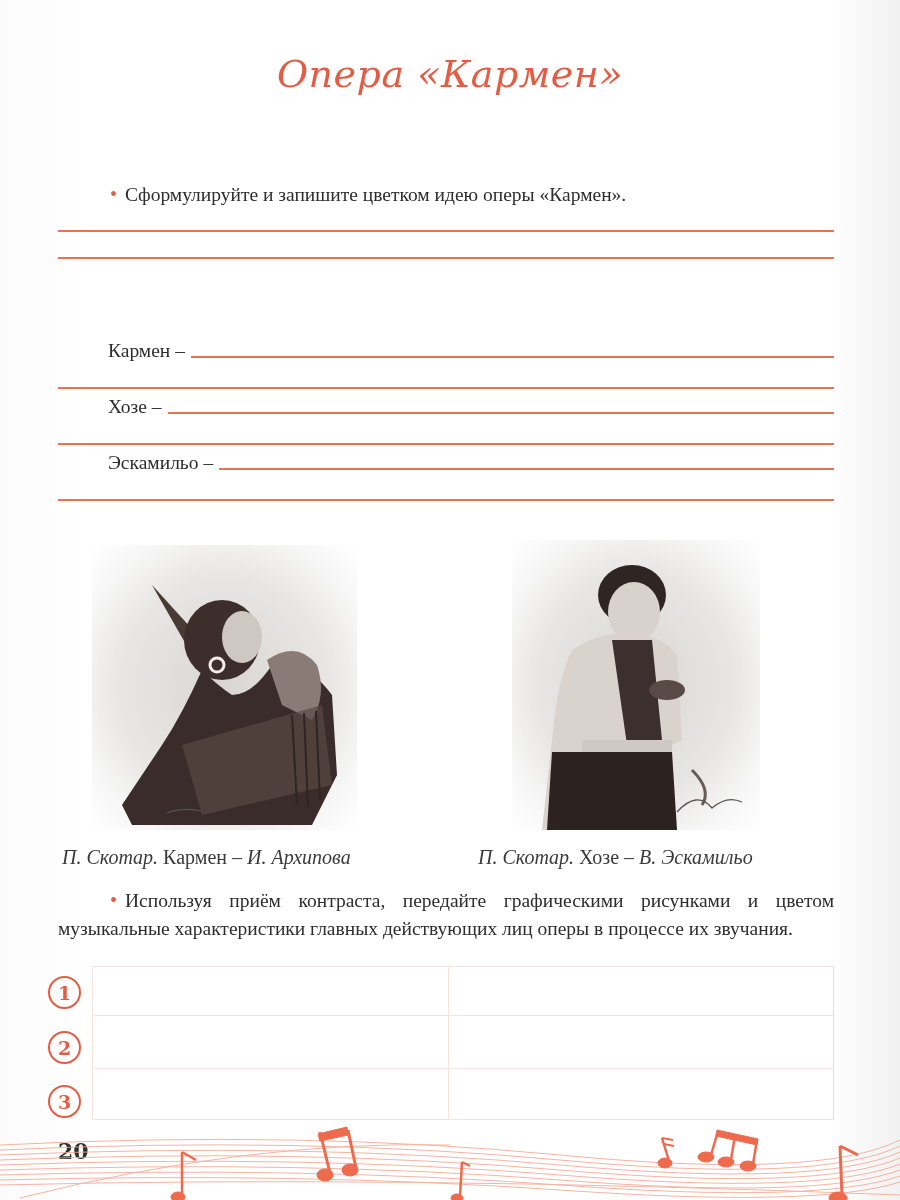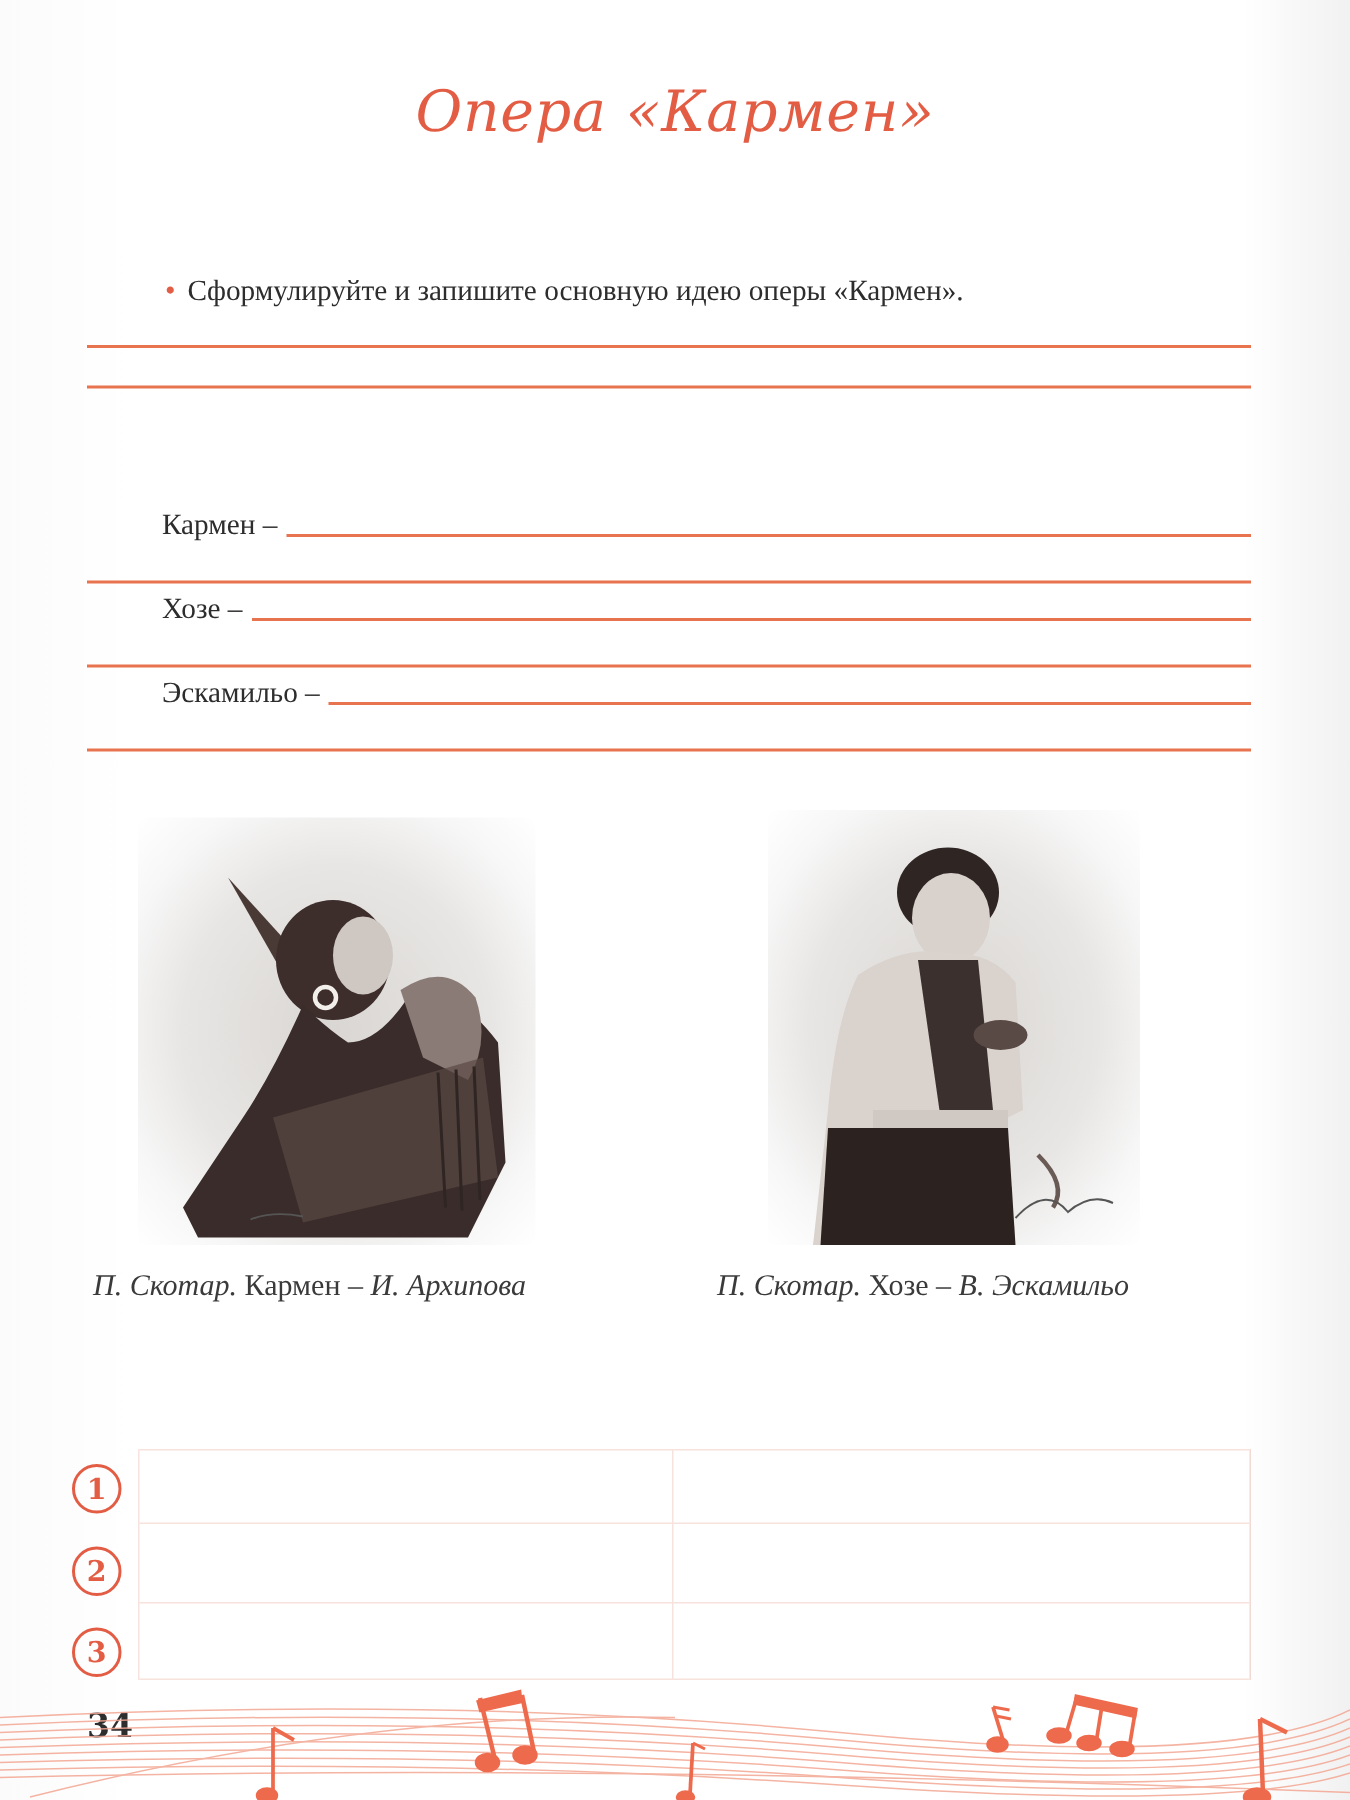--- a/index.html
+++ b/index.html
@@ -69,21 +69,21 @@
   </style>
 </head>
 <body>
 
 <div class="page">
 
   <div class="title">Опера «Кармен»</div>
 
 
   <p class="task" style="top:180px;">
-    <span class="bullet">•</span><span>Сформулируйте и запишите основную идею оперы «Кармен».</span>
+    <span class="bullet">•</span><span>Сформулируйте и запишите цветком идею оперы «Кармен».</span>
   </p>
 
   <div class="rule" style="top:230px;"></div>
   <div class="rule" style="top:257px;"></div>
 
 
   <div class="fill-row" style="top:340px;">
     <span class="lbl">Кармен –</span>
     <span class="line"></span>
   </div>
@@ -133,34 +133,37 @@
     <i>П. Скотар.</i>
     <span>Кармен –</span>
     <i>И. Архипова</i>
   </div>
   <div class="caption" style="left:478px; top:846px;">
     <i>П. Скотар.</i>
     <span>Хозе –</span>
     <i>В. Эскамильо</i>
   </div>
 
+  <p class="task" style="top:886px;">
+    <span class="bullet">•</span><span>Используя приём контраста, передайте графическими рисунками и цветом музыкальные характеристики главных действующих лиц оперы в процессе их звучания.</span>
+  </p>
 
   <div class="draw-grid">
     <div class="h" style="top:0;"></div>
     <div class="h" style="top:49px;"></div>
     <div class="h" style="top:102px;"></div>
     <div class="h" style="top:153px;"></div>
     <div class="v" style="left:355px;"></div>
   </div>
 
   <div class="num-circle" style="top:976px;">1</div>
   <div class="num-circle" style="top:1031px;">2</div>
   <div class="num-circle" style="top:1085px;">3</div>
 
-  <div class="page-number">34</div>
+  <div class="page-number">20</div>
 
   <svg class="footer-waves" viewBox="0 0 900 90">
     <g stroke="#f3a793" stroke-width="1" fill="none" opacity="0.85">
       <path d="M0 35 Q300 20 560 45 T900 30"></path>
       <path d="M0 40 Q300 26 560 50 T900 36"></path>
       <path d="M0 45 Q300 32 560 55 T900 42"></path>
       <path d="M0 50 Q300 38 560 60 T900 48"></path>
       <path d="M0 55 Q300 44 560 65 T900 54"></path>
       <path d="M0 60 Q300 50 560 70 T900 60"></path>
       <path d="M0 65 Q300 56 560 75 T900 66"></path>

